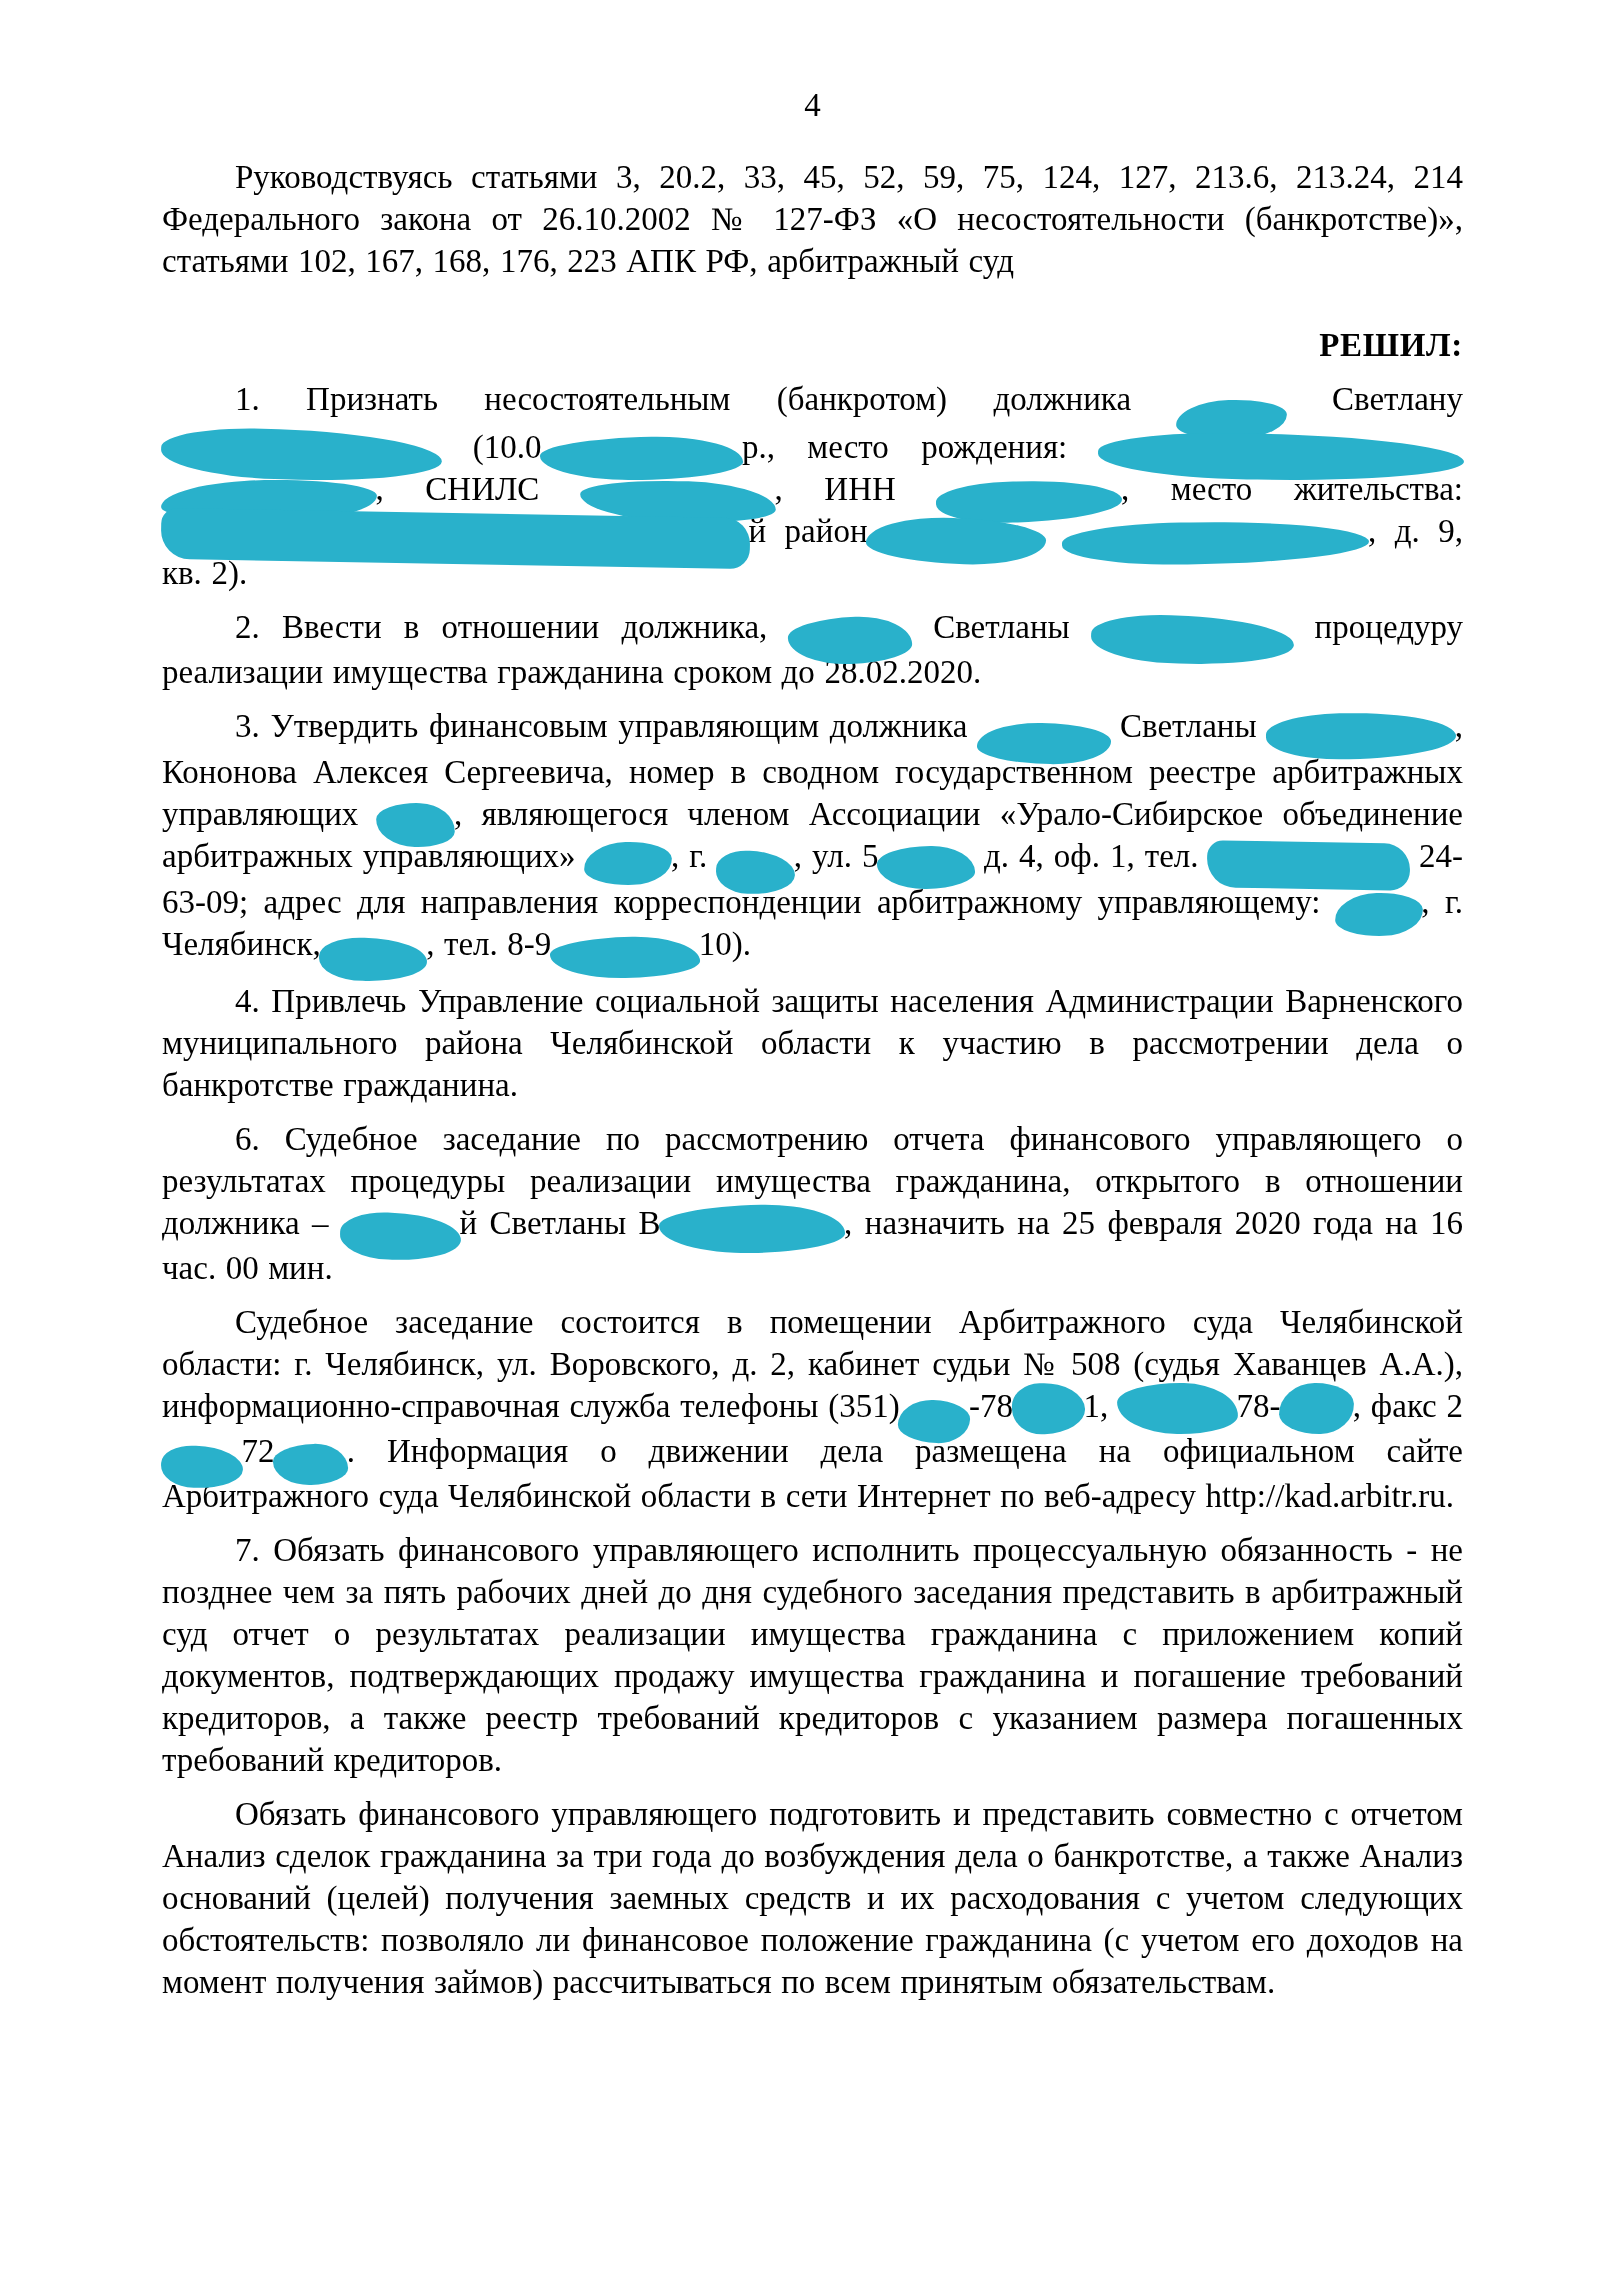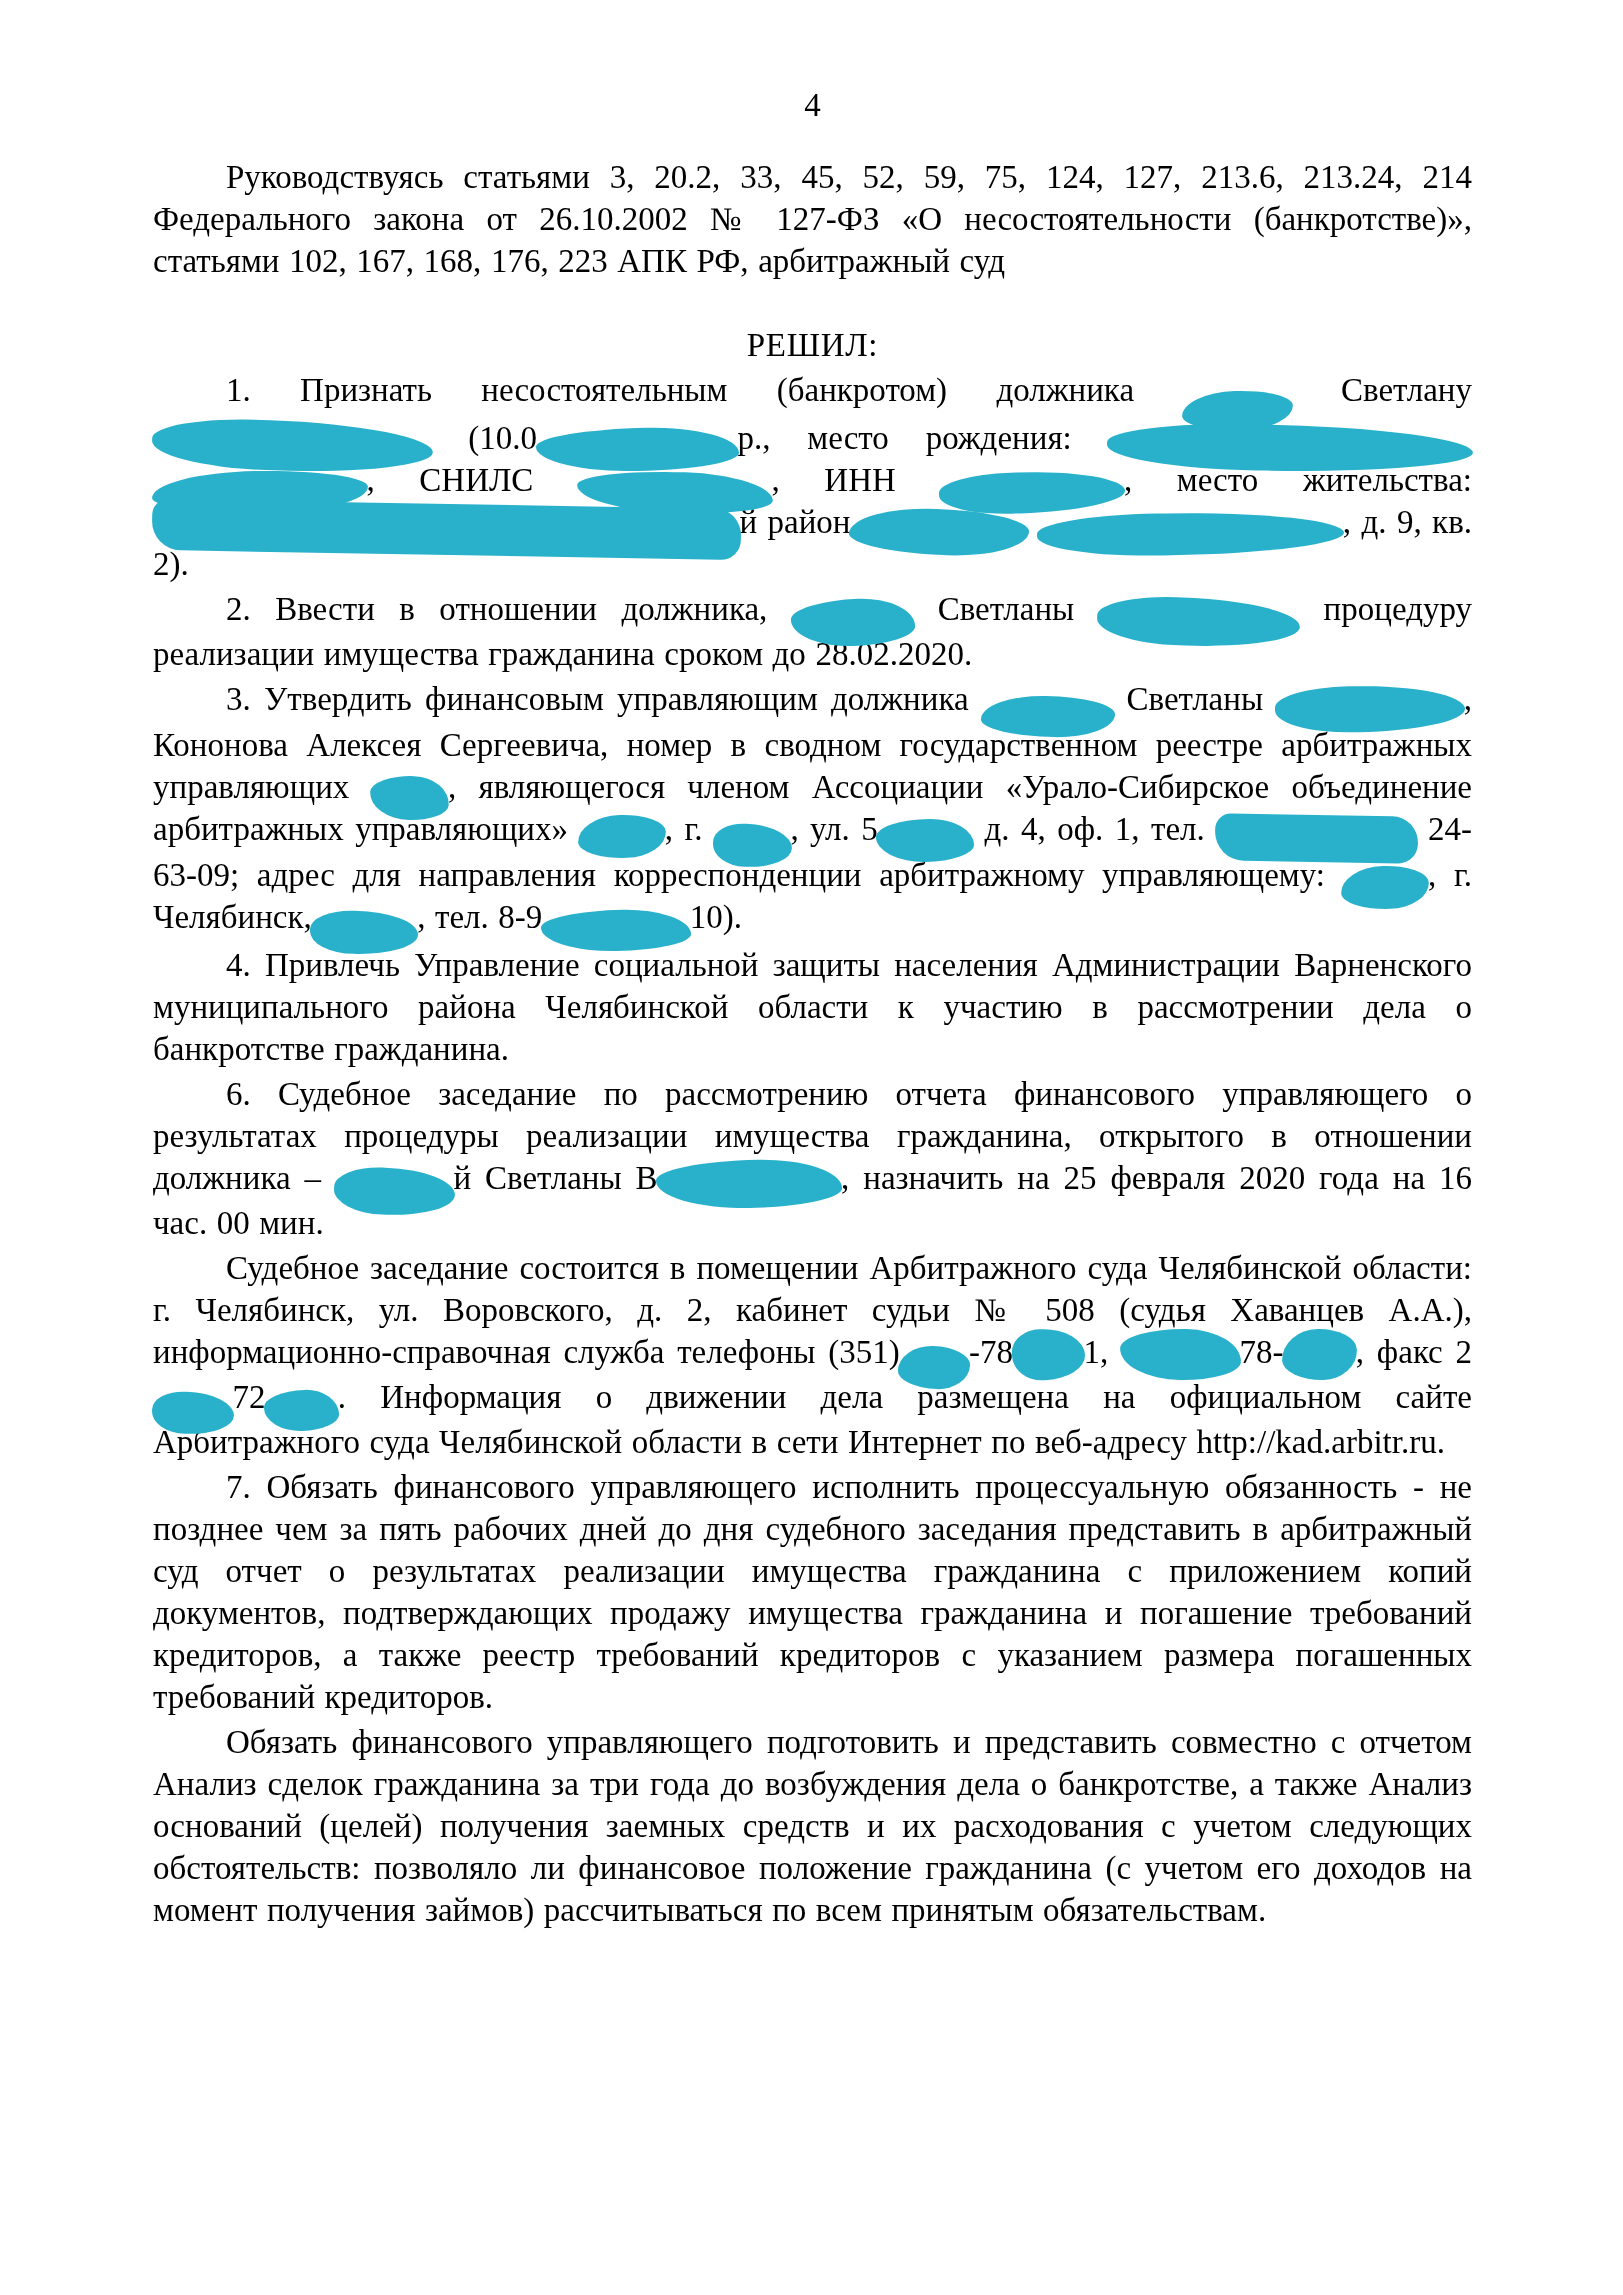--- a/index.html
+++ b/index.html
@@ -16,29 +16,29 @@
     line-height: 42px;
     color: #000000;
     overflow: hidden;
   }
   .page-number {
     text-align: center;
     margin-bottom: 30px;
     text-indent: 0;
   }
   .para {
-    margin: 3px;
+    margin: 12px;
     text-align: justify;
     text-indent: 73px;
     word-spacing: 1.3px;
   }
   .para.heading {
-    text-align: center;
+    text-align: right;
     text-indent: 0;
-    font-weight: normal;
+    font-weight: bold;
     margin-top: 42px;
     letter-spacing: 0.7px;
   }
   .bold { font-weight: normal; }
   .redact {
     display: inline-block;
     background: var(--redact);
     vertical-align: -9.2px;
     margin: -13px -1.3px;
     border-radius: 17px;

